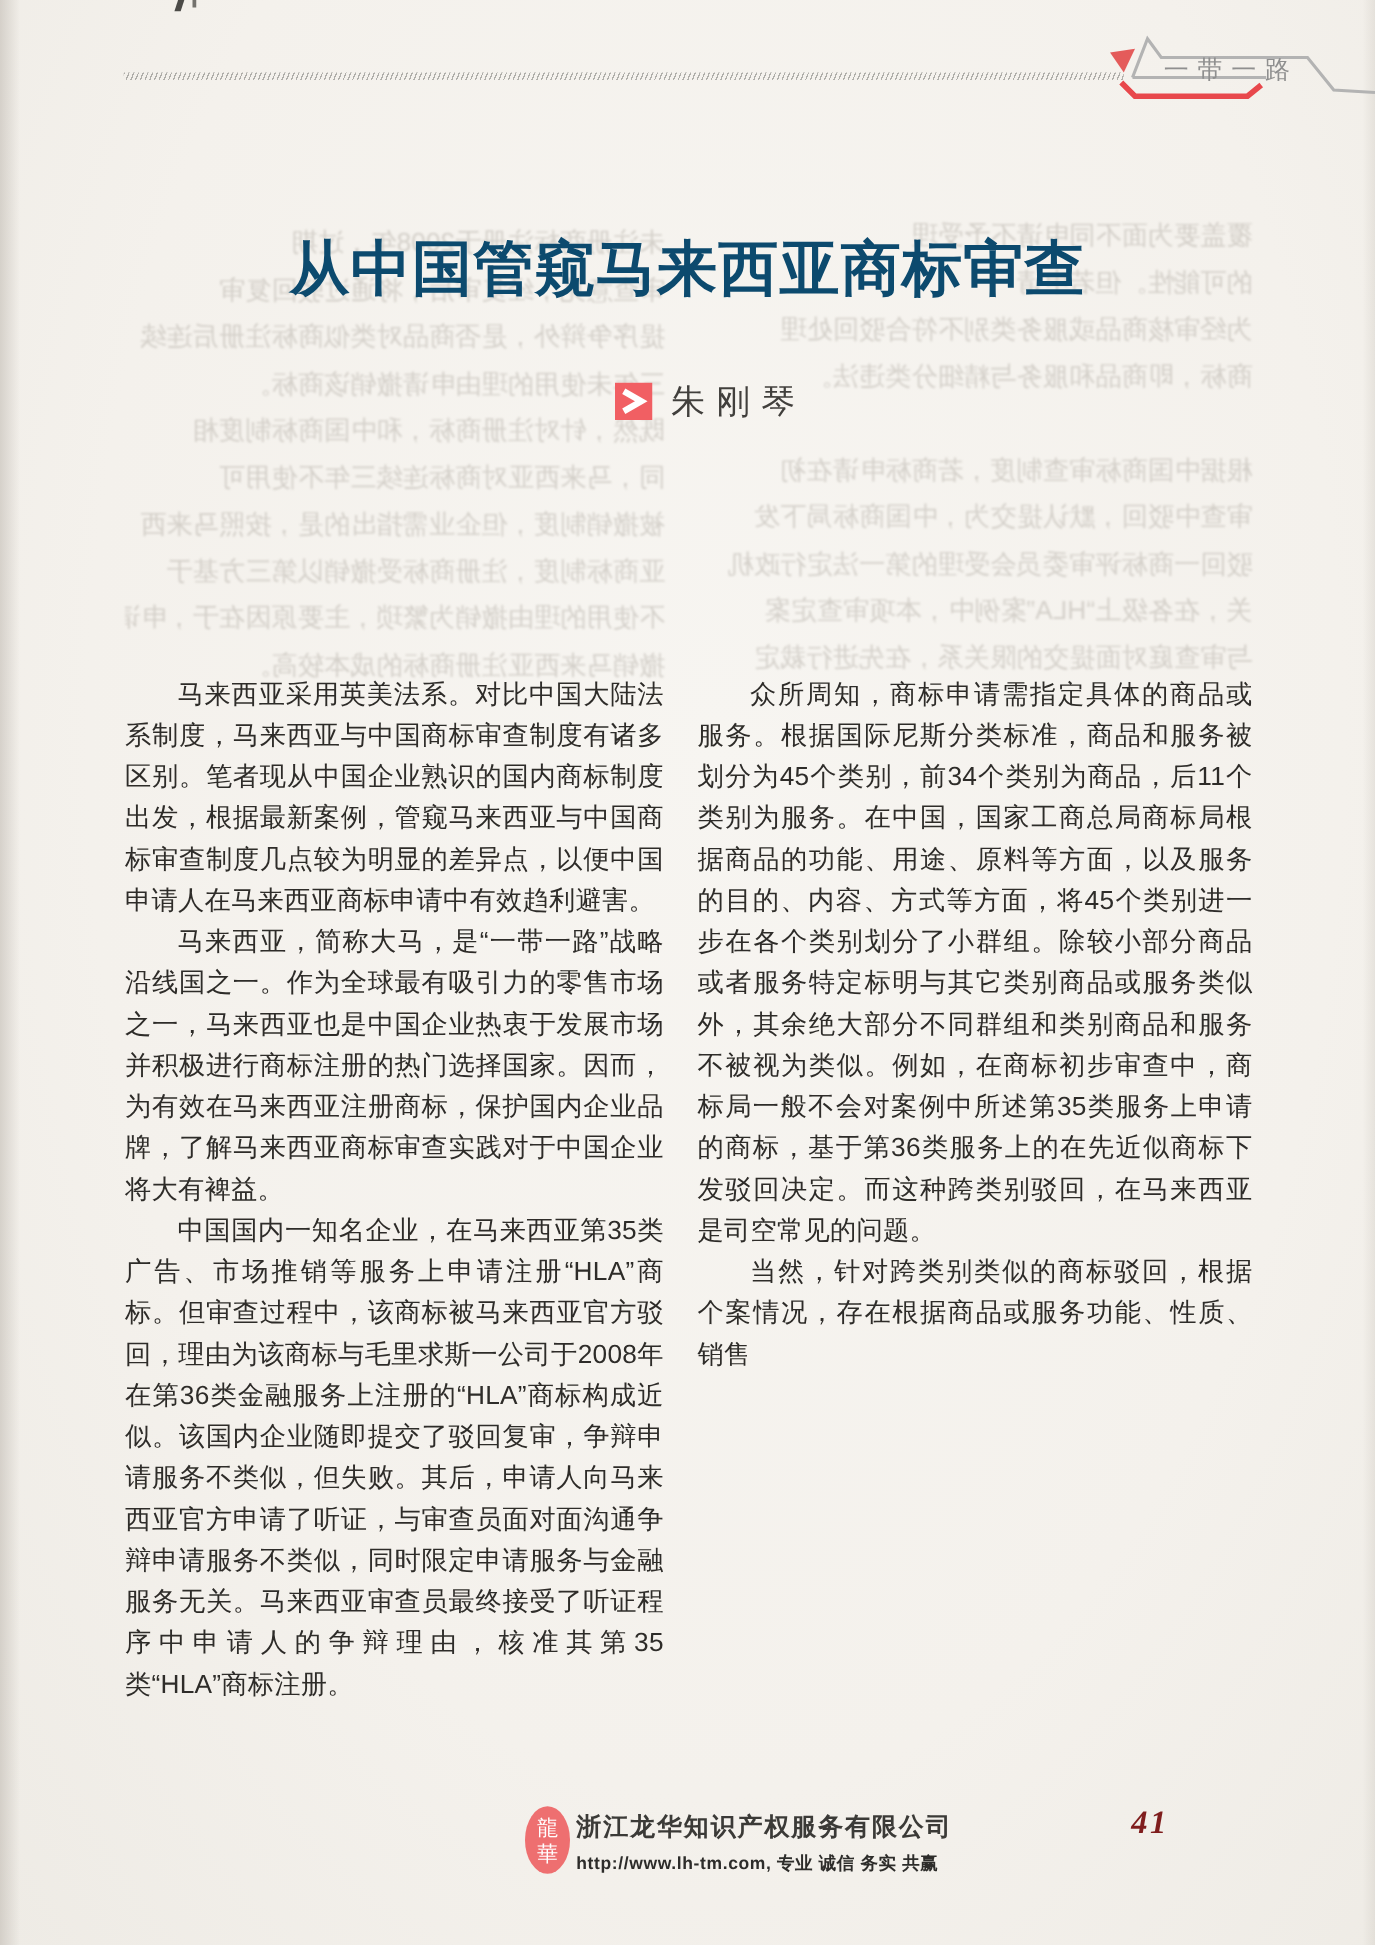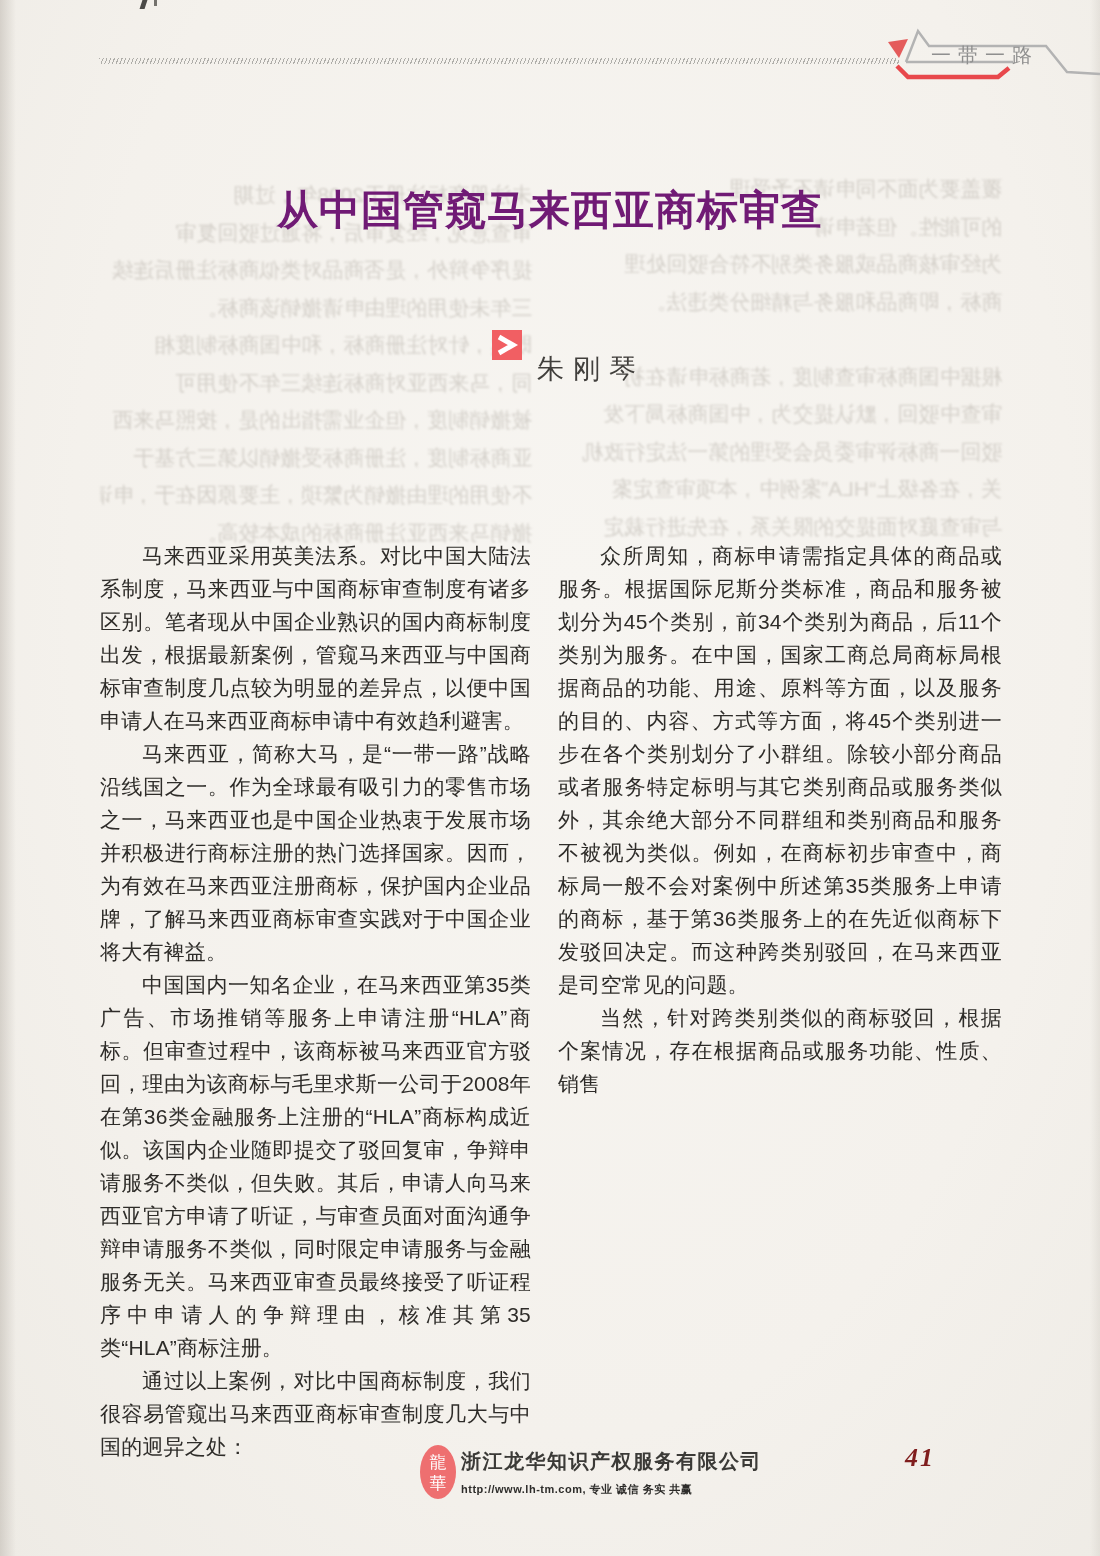--- a/index.html
+++ b/index.html
@@ -33,26 +33,26 @@
     position:absolute;z-index:1;transform:scaleX(-1);
     color:#a29c93;opacity:.40;filter:blur(1px);
     font-size:21px;text-align:justify;
   }
   .bleed-left{left:100px;top:176px;width:432px;}
   .bleed-right{left:556px;top:170px;width:446px;}
   .bleed-line{margin:0;height:37.5px;line-height:37.5px;white-space:nowrap;overflow:hidden;}
 
   .title{
     position:absolute;z-index:2;left:0;top:183px;width:1100px;margin:0;
-    text-align:center;font-size:41px;font-weight:bold;color:#701a75;
+    text-align:center;font-size:48px;font-weight:bold;color:#0c4a6e;
     letter-spacing:1px;
   }
 
   .author-row{position:absolute;z-index:2;left:492px;top:303px;display:flex;align-items:center;gap:15px;}
-  .author-name{font-size:27px;color:#413f3c;letter-spacing:9px;font-family:"Liberation Serif","DejaVu Serif",serif;margin-top:48px;}
+  .author-name{font-size:27px;color:#413f3c;letter-spacing:9px;font-family:"Liberation Serif","DejaVu Serif",serif;}
 
   .col{
     position:absolute;z-index:2;font-size:21px;line-height:33px;
     color:#2e2c29;text-align:justify;letter-spacing:.2px;
   }
   .col-left{left:100px;top:539px;width:431px;}
   .col-right{left:558px;top:539px;width:444px;}
   .para{margin:0;text-indent:2em;}
   .sec-heading{
     margin:0;font-size:22px;line-height:33px;font-weight:bold;
@@ -60,21 +60,21 @@
   }
 
   .seal-svg{position:absolute;z-index:2;left:419px;top:1443px;width:38px;height:58px;}
   .seal-char{font-family:"Liberation Serif","DejaVu Serif",serif;}
   .footer-company{
     position:absolute;z-index:2;left:461px;top:1448px;
     font-size:20px;font-weight:bold;color:#3b3a37;letter-spacing:1.5px;
   }
   .footer-tagline{
     position:absolute;z-index:2;left:461px;top:1482px;
-    font-size:11px;font-weight:bold;color:#2d2c2a;letter-spacing:.5px;
+    font-size:14px;font-weight:bold;color:#2d2c2a;letter-spacing:.5px;
   }
   .page-number{
     position:absolute;z-index:2;left:905px;top:1443px;
     font-size:26px;font-style:italic;font-weight:bold;color:#7f1d1d;
     font-family:"Liberation Serif","DejaVu Serif",serif;letter-spacing:2px;
   }
 </style>
 </head>
 <body>
 
@@ -125,21 +125,20 @@
       <rect x="0" y="0" width="30" height="30" fill="#f15f63"></rect>
       <polyline points="7,7 21,15 7,23" fill="none" stroke="#ffffff" stroke-width="5"></polyline>
     </svg>
     <span class="author-name">朱刚琴</span>
   </div>
 
   <div class="col col-left">
       <p class="para">马来西亚采用英美法系。对比中国大陆法系制度，马来西亚与中国商标审查制度有诸多区别。笔者现从中国企业熟识的国内商标制度出发，根据最新案例，管窥马来西亚与中国商标审查制度几点较为明显的差异点，以便中国申请人在马来西亚商标申请中有效趋利避害。</p>
       <p class="para">马来西亚，简称大马，是“一带一路”战略沿线国之一。作为全球最有吸引力的零售市场之一，马来西亚也是中国企业热衷于发展市场并积极进行商标注册的热门选择国家。因而，为有效在马来西亚注册商标，保护国内企业品牌，了解马来西亚商标审查实践对于中国企业将大有裨益。</p>
       <p class="para">中国国内一知名企业，在马来西亚第35类广告、市场推销等服务上申请注册“HLA”商标。但审查过程中，该商标被马来西亚官方驳回，理由为该商标与毛里求斯一公司于2008年在第36类金融服务上注册的“HLA”商标构成近似。该国内企业随即提交了驳回复审，争辩申请服务不类似，但失败。其后，申请人向马来西亚官方申请了听证，与审查员面对面沟通争辩申请服务不类似，同时限定申请服务与金融服务无关。马来西亚审查员最终接受了听证程序中申请人的争辩理由，核准其第35类“HLA”商标注册。</p>
-      <p class="para">通过以上案例，对比中国商标制度，我们很容易管窥出马来西亚商标审查制度几大与中国的迥异之处：</p>
     </div>
 
   <div class="col col-right">
     <div>
         <p class="para">众所周知，商标申请需指定具体的商品或服务。根据国际尼斯分类标准，商品和服务被划分为45个类别，前34个类别为商品，后11个类别为服务。在中国，国家工商总局商标局根据商品的功能、用途、原料等方面，以及服务的目的、内容、方式等方面，将45个类别进一步在各个类别划分了小群组。除较小部分商品或者服务特定标明与其它类别商品或服务类似外，其余绝大部分不同群组和类别商品和服务不被视为类似。例如，在商标初步审查中，商标局一般不会对案例中所述第35类服务上申请的商标，基于第36类服务上的在先近似商标下发驳回决定。而这种跨类别驳回，在马来西亚是司空常见的问题。</p>
         <p class="para">当然，针对跨类别类似的商标驳回，根据个案情况，存在根据商品或服务功能、性质、销售</p>
       </div>
   </div>
 
   <svg class="seal-svg" viewBox="0 0 38 58">

